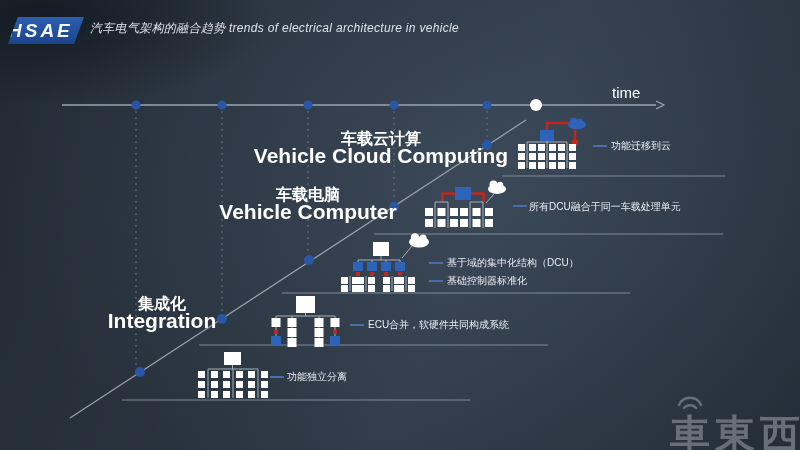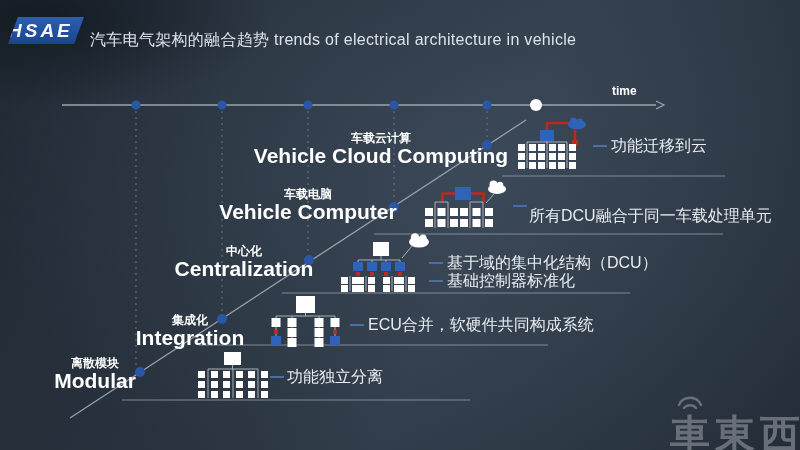--- a/index.html
+++ b/index.html
@@ -12,27 +12,27 @@
       linear-gradient(115deg,#212a34 0%,#2a3440 44%,#2f3a47 58%,#232d38 100%);
   }
   .abs{position:absolute;}
   .logo{
     left:8px;top:17px;width:76px;height:27px;
     background:linear-gradient(180deg,#2b5fb0 0%,#1c448c 100%);
     clip-path:polygon(13% 0,100% 0,87% 100%,0 100%);
     display:flex;align-items:center;
     color:#f3f6fa;font-weight:bold;font-style:italic;font-size:19px;letter-spacing:3px;
   }
-  .title{left:90px;top:30px;font-size:16px;color:#dde3ea;white-space:nowrap;letter-spacing:.3px;}
+  .title{left:90px;top:20px;font-size:12px;color:#dde3ea;white-space:nowrap;letter-spacing:.3px;font-style:italic;}
   .subtitle{left:90px;top:47px;font-size:13.5px;font-weight:bold;color:#c28a31;white-space:nowrap;letter-spacing:.5px;}
-  .time-label{left:612px;top:84px;font-size:12px;font-weight:bold;color:#ffffff;}
+  .time-label{left:612px;top:84px;font-size:15px;font-weight:normal;color:#ffffff;}
   .stage{transform:translateX(-50%);text-align:center;color:#ffffff;font-weight:bold;white-space:nowrap;}
-  .stage .zh{font-size:12px;line-height:17px;}
+  .stage .zh{font-size:16px;line-height:17px;}
   .stage .en{font-size:21px;line-height:17px;}
-  .desc{font-size:16px;line-height:16px;color:#e9edf2;white-space:nowrap;}
+  .desc{font-size:10px;line-height:16px;color:#e9edf2;white-space:nowrap;}
   .watermark{left:670px;top:407px;font-size:40px;font-weight:bold;color:#6e757e;
     letter-spacing:5px;opacity:.92;white-space:nowrap;}
   svg.canvas{position:absolute;left:0;top:0;}
   .axis{stroke:#9aa4af;stroke-width:1.5;}
   .diag{stroke:#97a1ab;stroke-width:1.3;}
   .dashv{stroke:#6a7684;stroke-width:1;stroke-dasharray:2 4;}
   .sep{stroke:#8d98a4;stroke-width:1;opacity:.85;}
   .dash-blue{stroke:#4a6ea8;stroke-width:2;}
   .wire{stroke:#a7b0ba;stroke-width:1;fill:none;}
   .sqw{fill:#ffffff;}
@@ -238,43 +238,35 @@
       <path class="wm-arc" d="M684,408 A8,8 0 0 1 696,408"></path>
     </g>
   </svg>
 
   <div class="abs logo">
     <span>HSAE</span>
   </div>
   <div class="abs title">汽车电气架构的融合趋势 trends of electrical architecture in vehicle</div>
   <div class="abs time-label">time</div>
 
-  <div class="abs stage" style="left:95px;top:355px;">
-    <div class="zh">离散模块</div>
-    <div class="en">Modular</div>
-  </div>
-  <div class="abs stage" style="left:162px;top:312px;margin-left:28px;">
+  <div class="abs stage" style="left:162px;top:295px;">
     <div class="zh">集成化</div>
     <div class="en">Integration</div>
-  </div>
-  <div class="abs stage" style="left:244px;top:243px;">
-    <div class="zh">中心化</div>
-    <div class="en">Centralization</div>
   </div>
   <div class="abs stage" style="left:308px;top:186px;">
     <div class="zh">车载电脑</div>
     <div class="en">Vehicle Computer</div>
   </div>
   <div class="abs stage" style="left:381px;top:130px;">
     <div class="zh">车载云计算</div>
     <div class="en">Vehicle Cloud Computing</div>
   </div>
 
   <div class="abs desc" style="left:287px;top:369px;">功能独立分离</div>
   <div class="abs desc" style="left:368px;top:317px;">ECU合并，软硬件共同构成系统</div>
   <div class="abs desc" style="left:447px;top:255px;">基于域的集中化结构（DCU）</div>
   <div class="abs desc" style="left:447px;top:273px;">基础控制器标准化</div>
-  <div class="abs desc" style="left:529px;top:208px;">所有DCU融合于同一车载处理单元</div>
+  <div class="abs desc" style="left:529px;top:199px;">所有DCU融合于同一车载处理单元</div>
   <div class="abs desc" style="left:611px;top:138px;">功能迁移到云</div>
 
   <div class="abs watermark">車東西</div>
 
 </div>
 
 </body></html>

